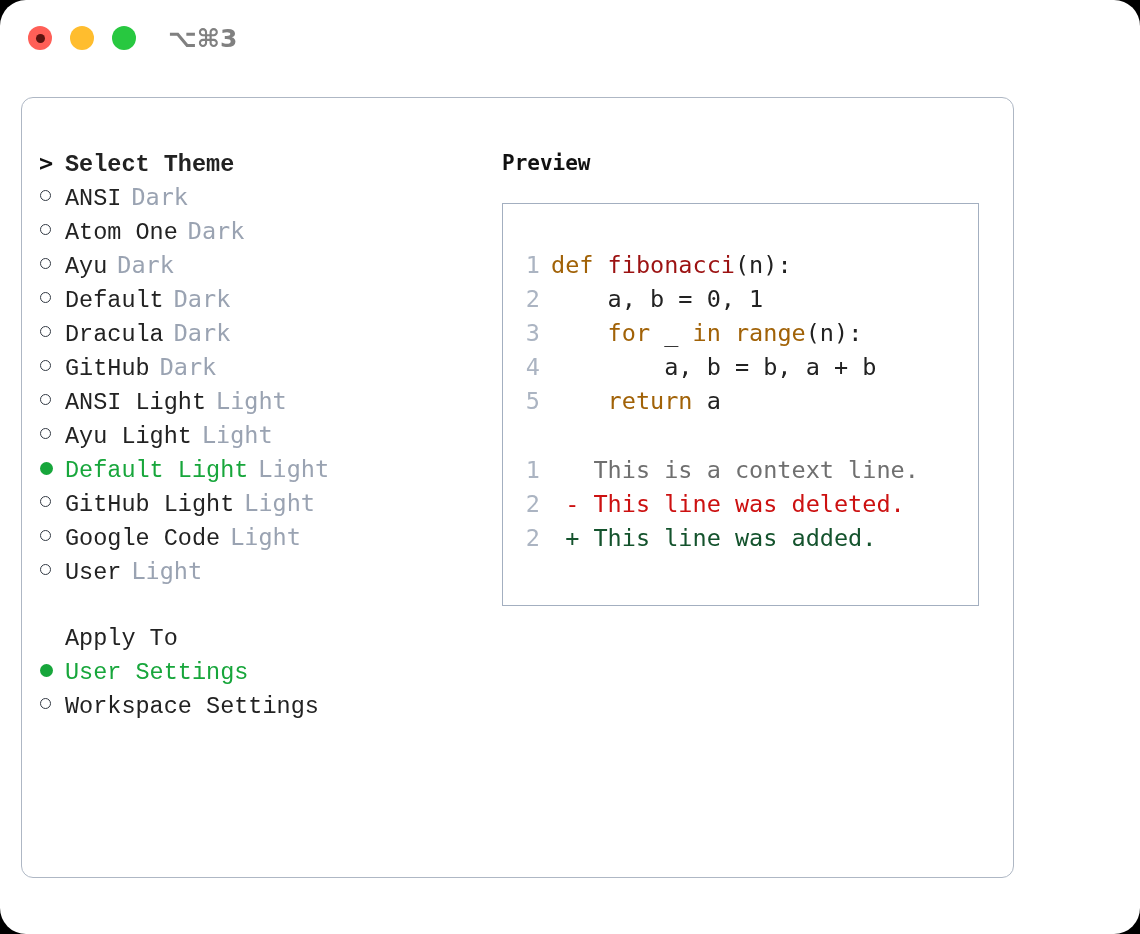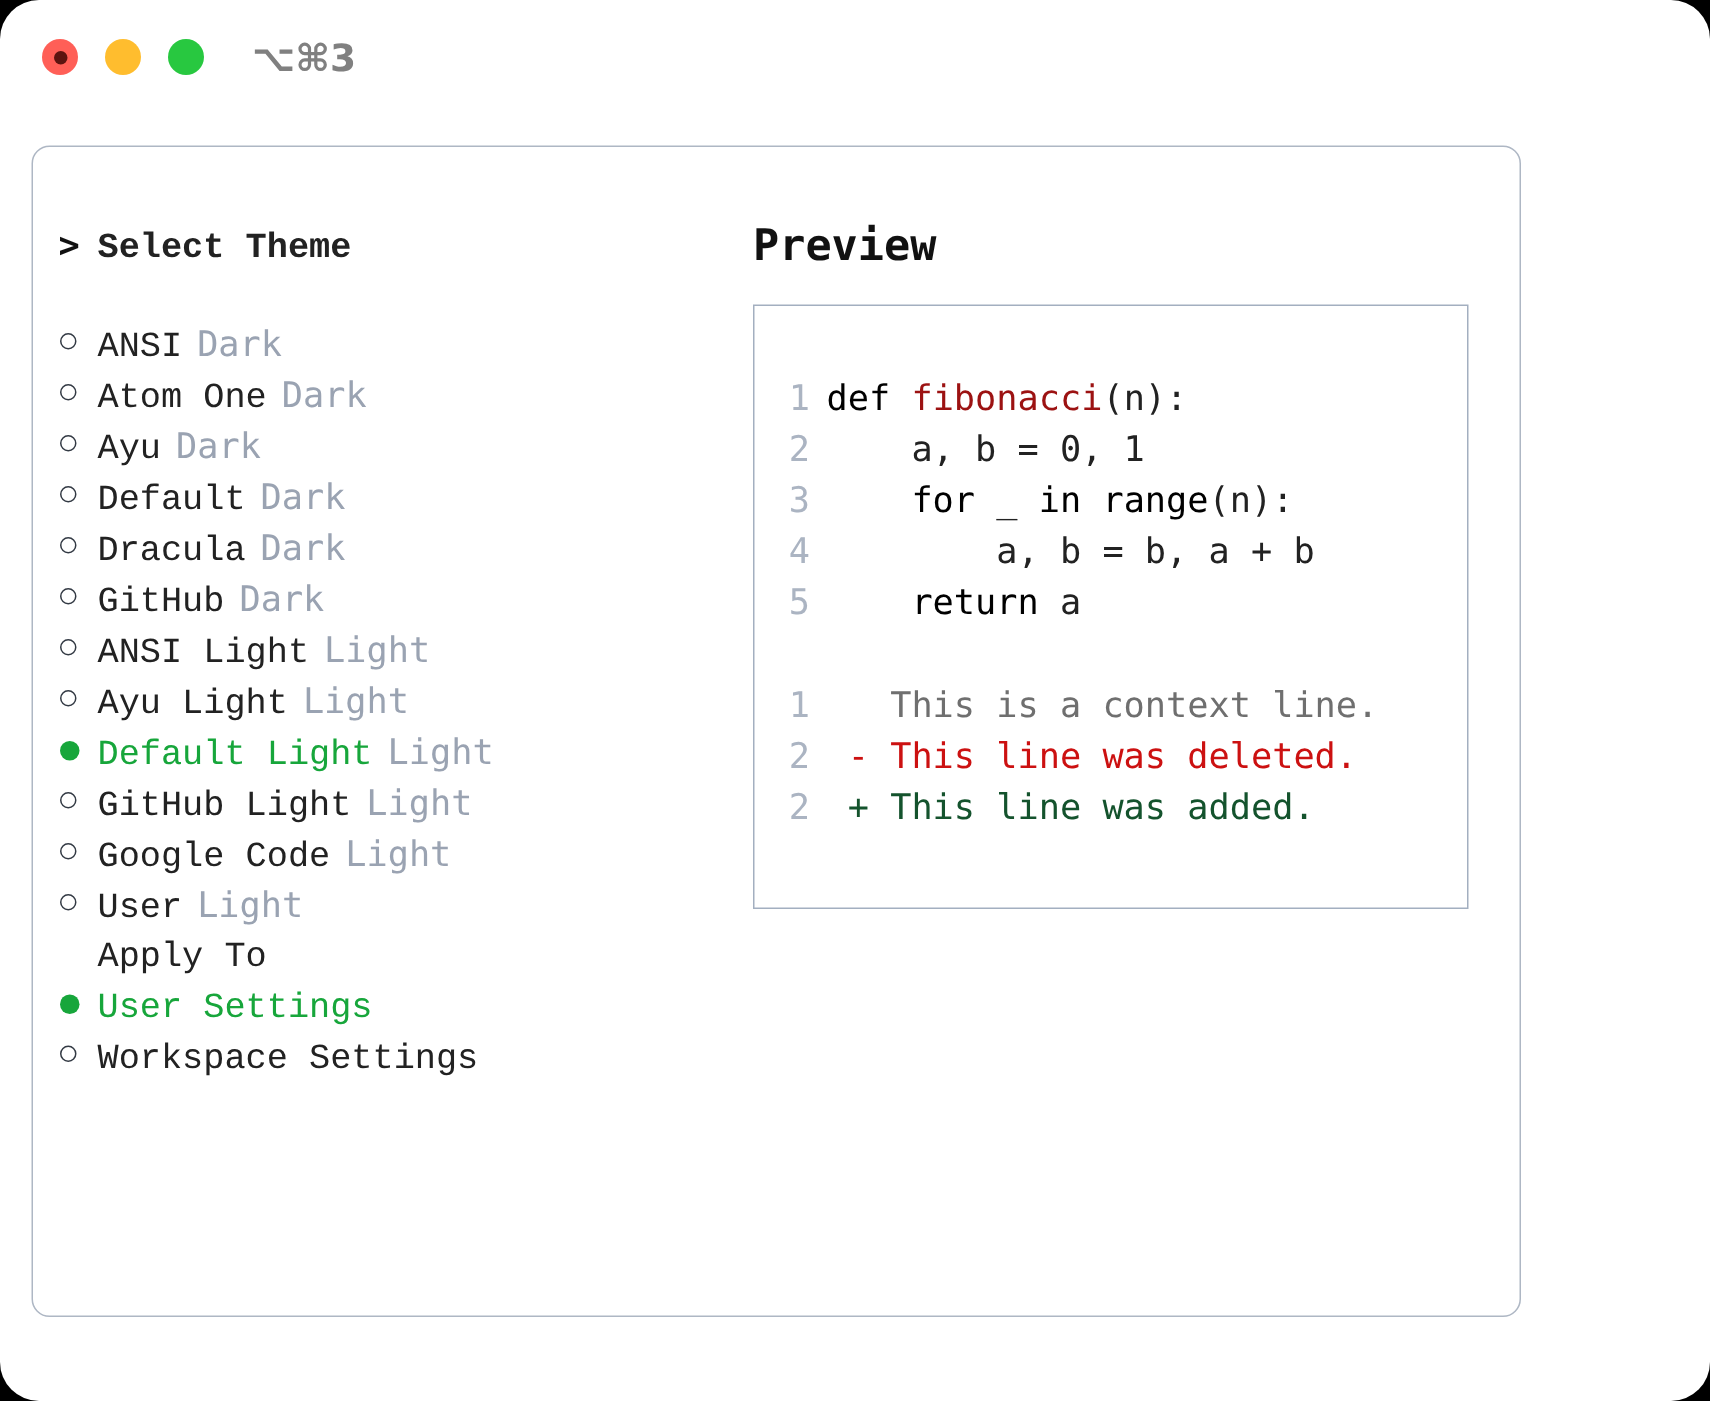--- a/index.html
+++ b/index.html
@@ -149,21 +149,20 @@
     border-radius: 50%;
     border: 1.6px solid #333a44;
     box-sizing: border-box;
   }
 
   .label { color: #222222; font-family: Liberation Mono, monospace; }
   .label.selected { color: #17a63b; }
   .tag {
     color: #9aa3b2;
     margin-left: 10px;
-    margin-top: 32px;
   }
 
   .spacer-row { height: 34px; }
 
   .hint {
     position: absolute;
     left: 17px;
     top: 663px;
     width: 408px;
     font-size: 23.5px;
@@ -173,21 +172,21 @@
 
   
   .right-col {
     position: absolute;
     left: 480px;
     top: 48px;
     width: 480px;
   }
 
   .preview-title {
-    font-size: 29px;
+    font-size: 21px;
     line-height: 34px;
     font-weight: bold;
     color: #111111;
     margin-bottom: 23px;
   }
 
   .code-box {
     width: 477px;
     height: 403px;
     box-sizing: border-box;
@@ -214,21 +213,21 @@
   .lineno {
     display: inline-block;
     width: 26px;
     flex: 0 0 26px;
     text-align: right;
     color: #abb4c2;
     margin-right: 11px;
   }
   .code-text { color: #222222; }
 
-  .kw   { color: #000000; text-align: center; }
+  .kw   { color: #a16207; text-align: center; }
   .fn   { color: #9c1212; }
   .plain{ color: #222222; }
 
   .gap-line { height: 35px; }
 
   .diff-ctx { color: #6f6f6f; }
   .diff-del { color: #cc1111; }
   .diff-add { color: #14532d; text-align: right; }
 </style>
 </head>

